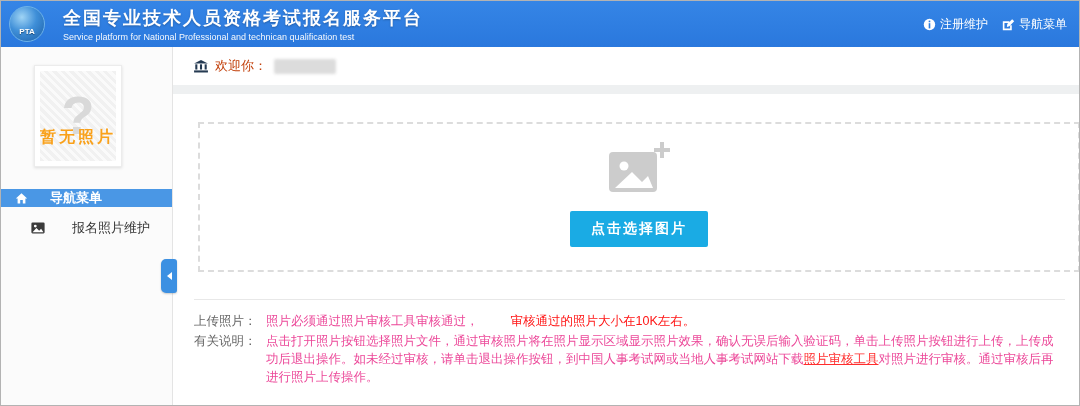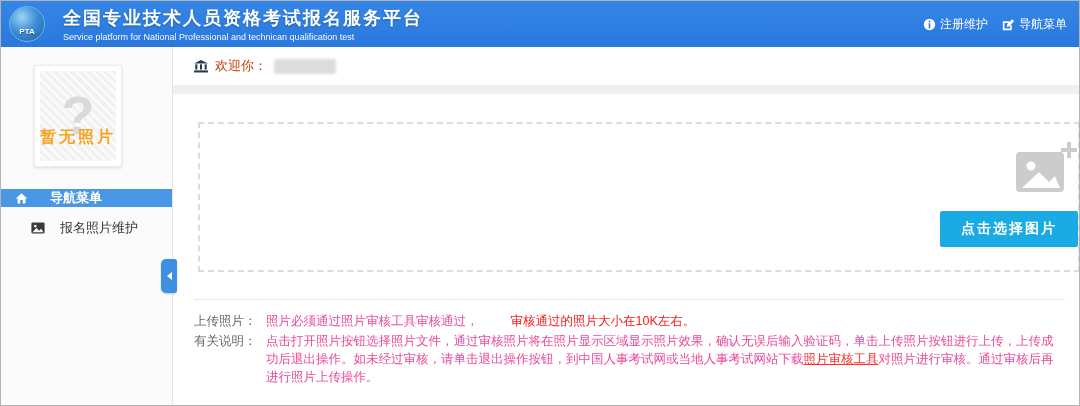--- a/index.html
+++ b/index.html
@@ -47,21 +47,21 @@
     position:absolute; left:0; right:0; top:50%; transform:translateY(-52%);
     text-align:center; font-size:54px; font-weight:bold; color:#d9d9d9;
   }
   .photo-txt { position:relative; color:#f9a11b; font-size:16px; font-weight:bold; letter-spacing:3px;margin-top:42px; }
 
   .nav { margin-top:22px; }
   .nav-item { display:flex; align-items:center; font-size:13px; color:#333; cursor:pointer; }
   .nav-item.active {
     background:#4a97e5; color:#fff; height:18px; padding-left:14px; font-weight:bold; gap:22px;
   }
-  .nav-item.sub { height:34px; padding-left:30px; gap:15px; margin-top:4px; }
+  .nav-item.sub { height:34px; padding-left:30px; gap:27px; margin-top:4px; }
   .nav-item svg { display:block; flex:0 0 auto; }
 
   .collapse-tab {
     position:absolute; left:160px; top:212px; width:16px; height:34px;
     background:#3c90e2; border-radius:5px 3px 3px 5px; box-shadow:0 1px 2px rgba(0,0,0,.2);
     display:flex; align-items:center; justify-content:center; cursor:pointer;
   }
   .collapse-tab .tri {
     width:0; height:0; border-top:4px solid transparent; border-bottom:4px solid transparent;
     border-right:5px solid #fff;
@@ -76,21 +76,21 @@
   .welcome svg { display:block; }
   .redacted { width:62px; height:15px; background:#dcdcdc; border-radius:2px; filter:blur(1.5px); }
   .gap { height:9px; flex:0 0 auto; }
   .card { background:#fff; flex:1; display:flex; flex-direction:column; min-height:0; }
   .breadcrumb {
     padding:13px 20px 12px 21px; font-size:13px; font-weight:bold; color:#333;
     border-bottom:1px solid #ececec; flex:0 0 auto;
   }
   .upload-box {
     margin:28px -1px 0 25px; height:150px; border:2px dashed #dcdcdc;
-    display:flex; flex-direction:column; align-items:flex-end; justify-content:center; flex:0 0 auto;
+    display:flex; flex-direction:column; align-items:center; justify-content:center; flex:0 0 auto;
   }
   .upload-icon { margin-top:-6px; }
   .select-btn {
     margin-top:13px; background:#1aabe4; color:#fff; border:none; font-size:14px; font-weight:bold;
     letter-spacing:2px; padding:9px 21px; border-radius:2px; cursor:pointer;
     font-family:"Liberation Sans","DejaVu Sans",sans-serif;
   }
   .notes { margin:27px 14px 0 21px; border-top:1px solid #e8e8e8; padding-top:12px; font-size:12.5px; }
   .note-row { display:flex; align-items:flex-start; line-height:18px; margin-bottom:2px; }
   .note-label { color:#666; flex:0 0 72px; }

